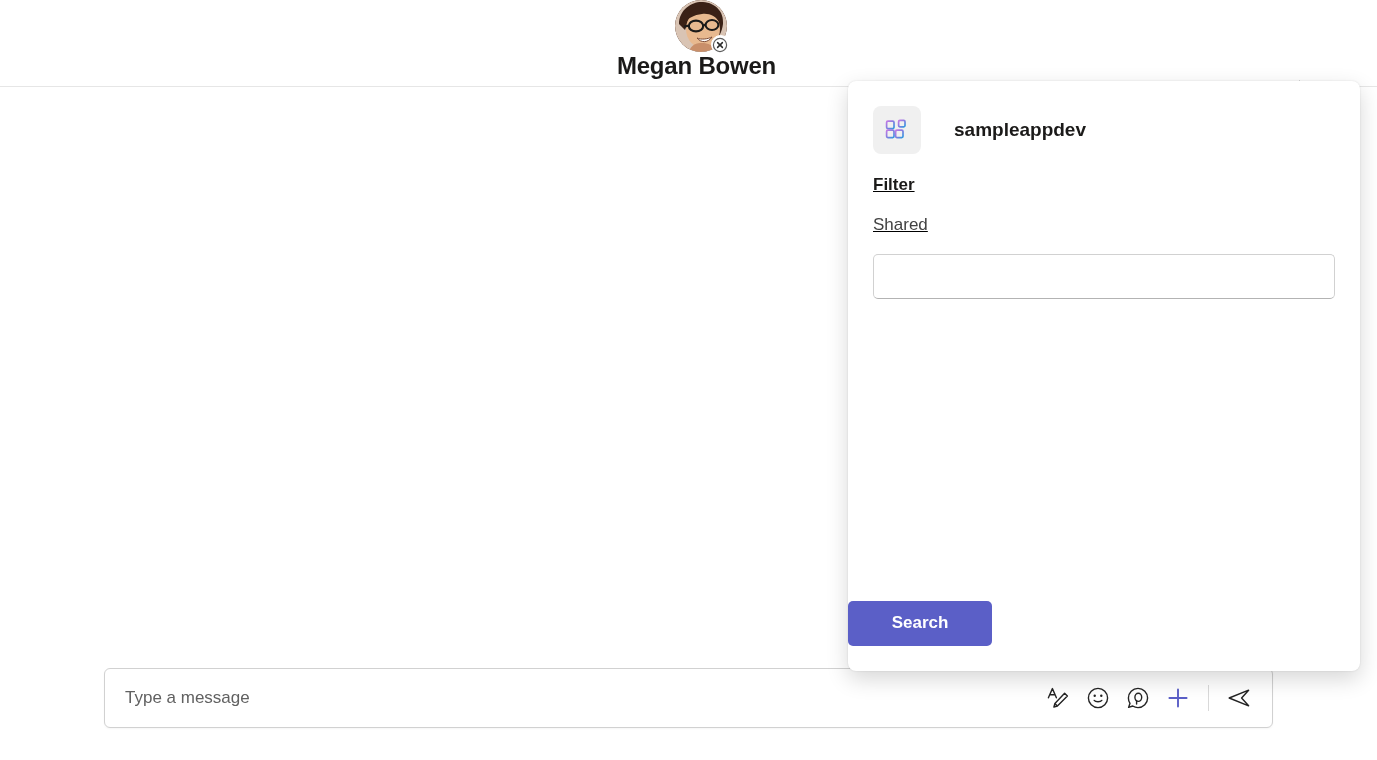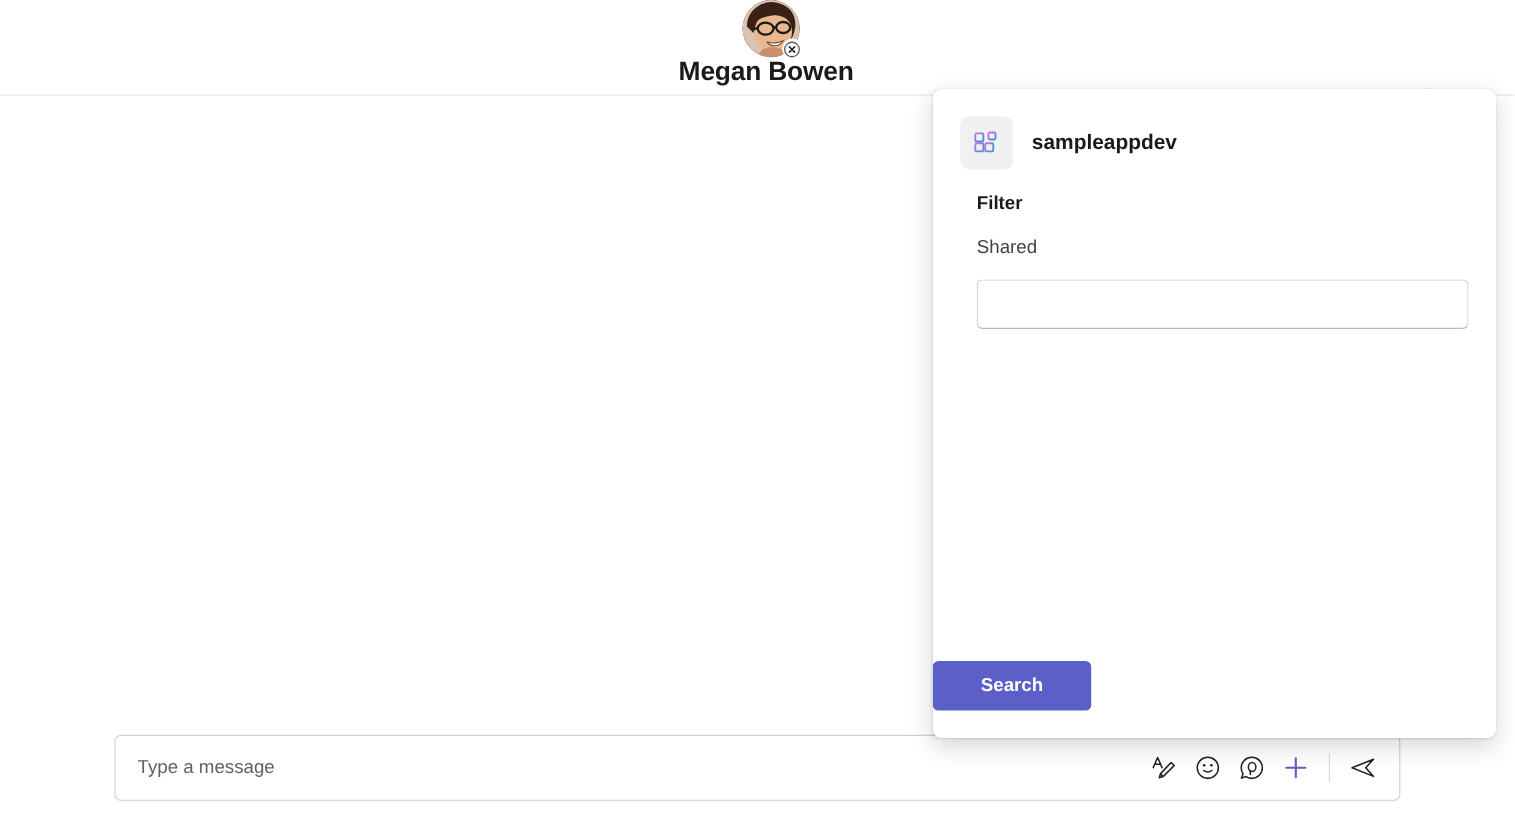--- a/index.html
+++ b/index.html
@@ -192,27 +192,28 @@
     padding: 25px 0 0 25px;
   }
   .app-icon {
     width: 48px; height: 48px;
     border-radius: 8px;
     background: #f0f0f0;
     display: flex; align-items: center; justify-content: center;
     flex: 0 0 auto;
   }
   .app-title {
-    margin-left: 17px;
+    margin-left: 33px;
     font-size: 19px;
     font-weight: bold;
     color: #1b1a19;
   }
   .panel-body {
-    padding: 21px 25px 0 40px;
+    padding: 21px 25px 0 25px;
+    text-decoration: underline;
   }
   .filter-heading {
     font-size: 17px;
     font-weight: bold;
     color: #1b1a19;
     margin: 0 0 20px 0;
   }
   .field { margin-bottom: 19px; }
   .field-label {
     display: block;

